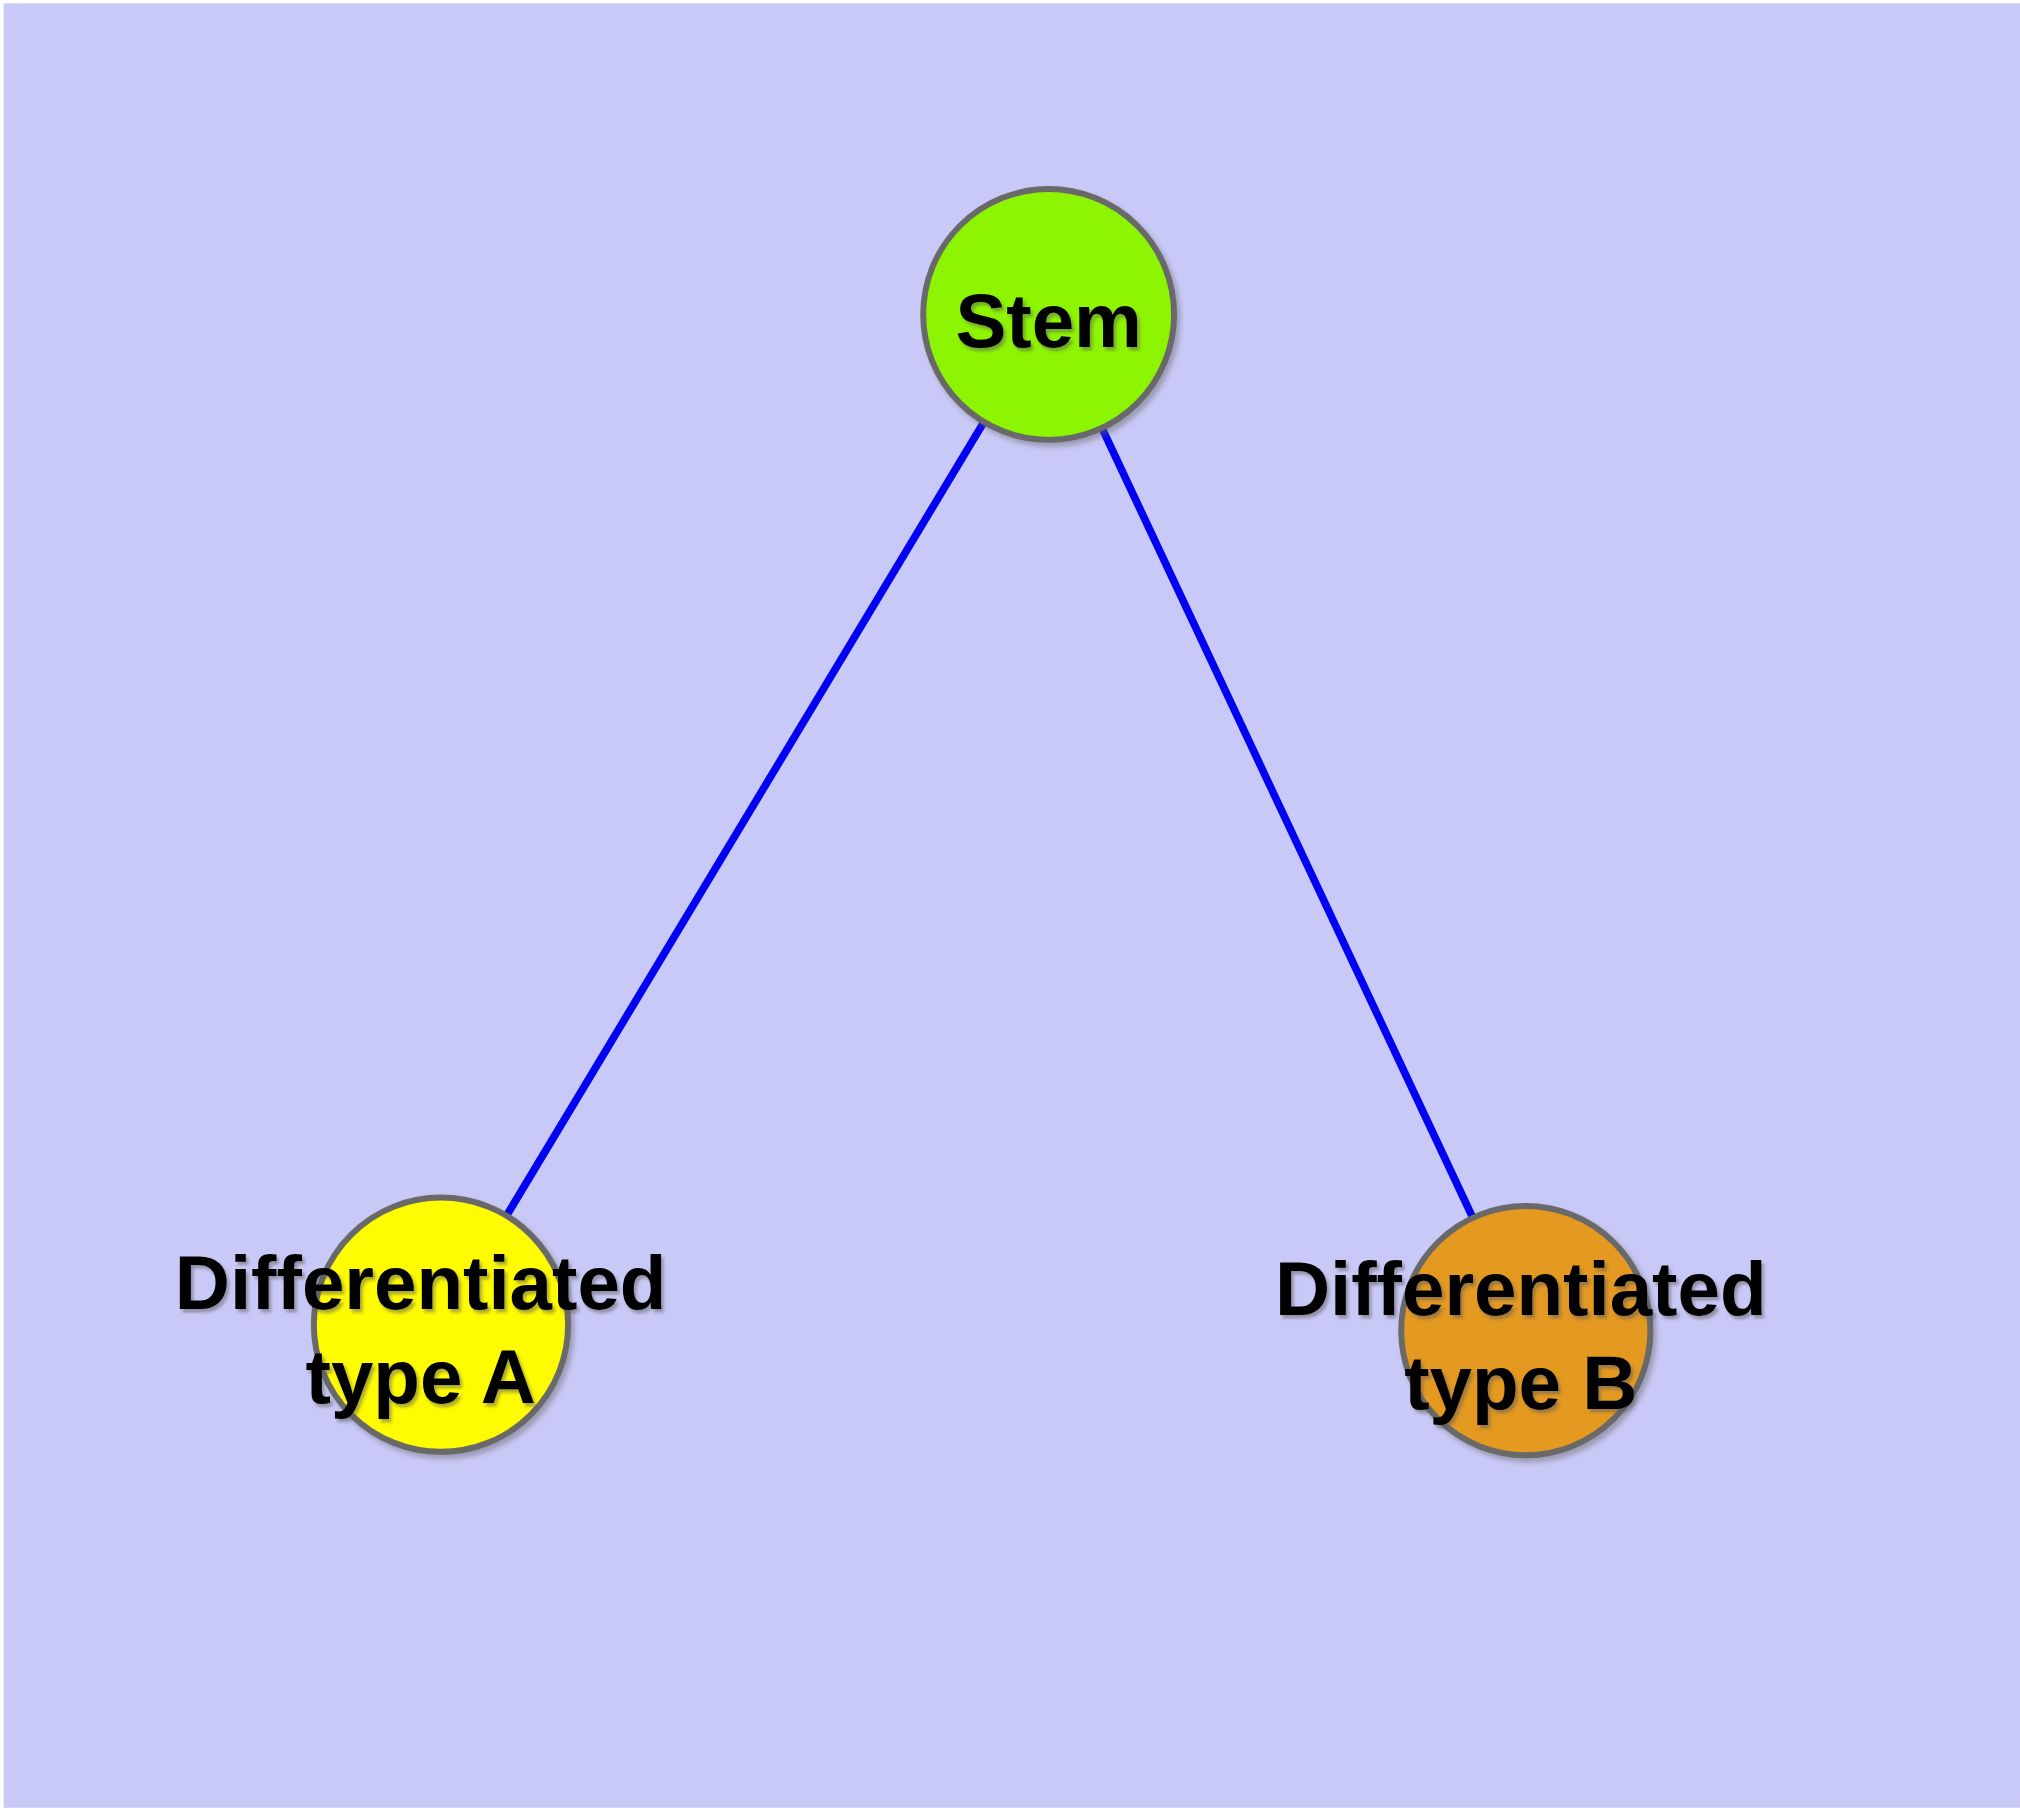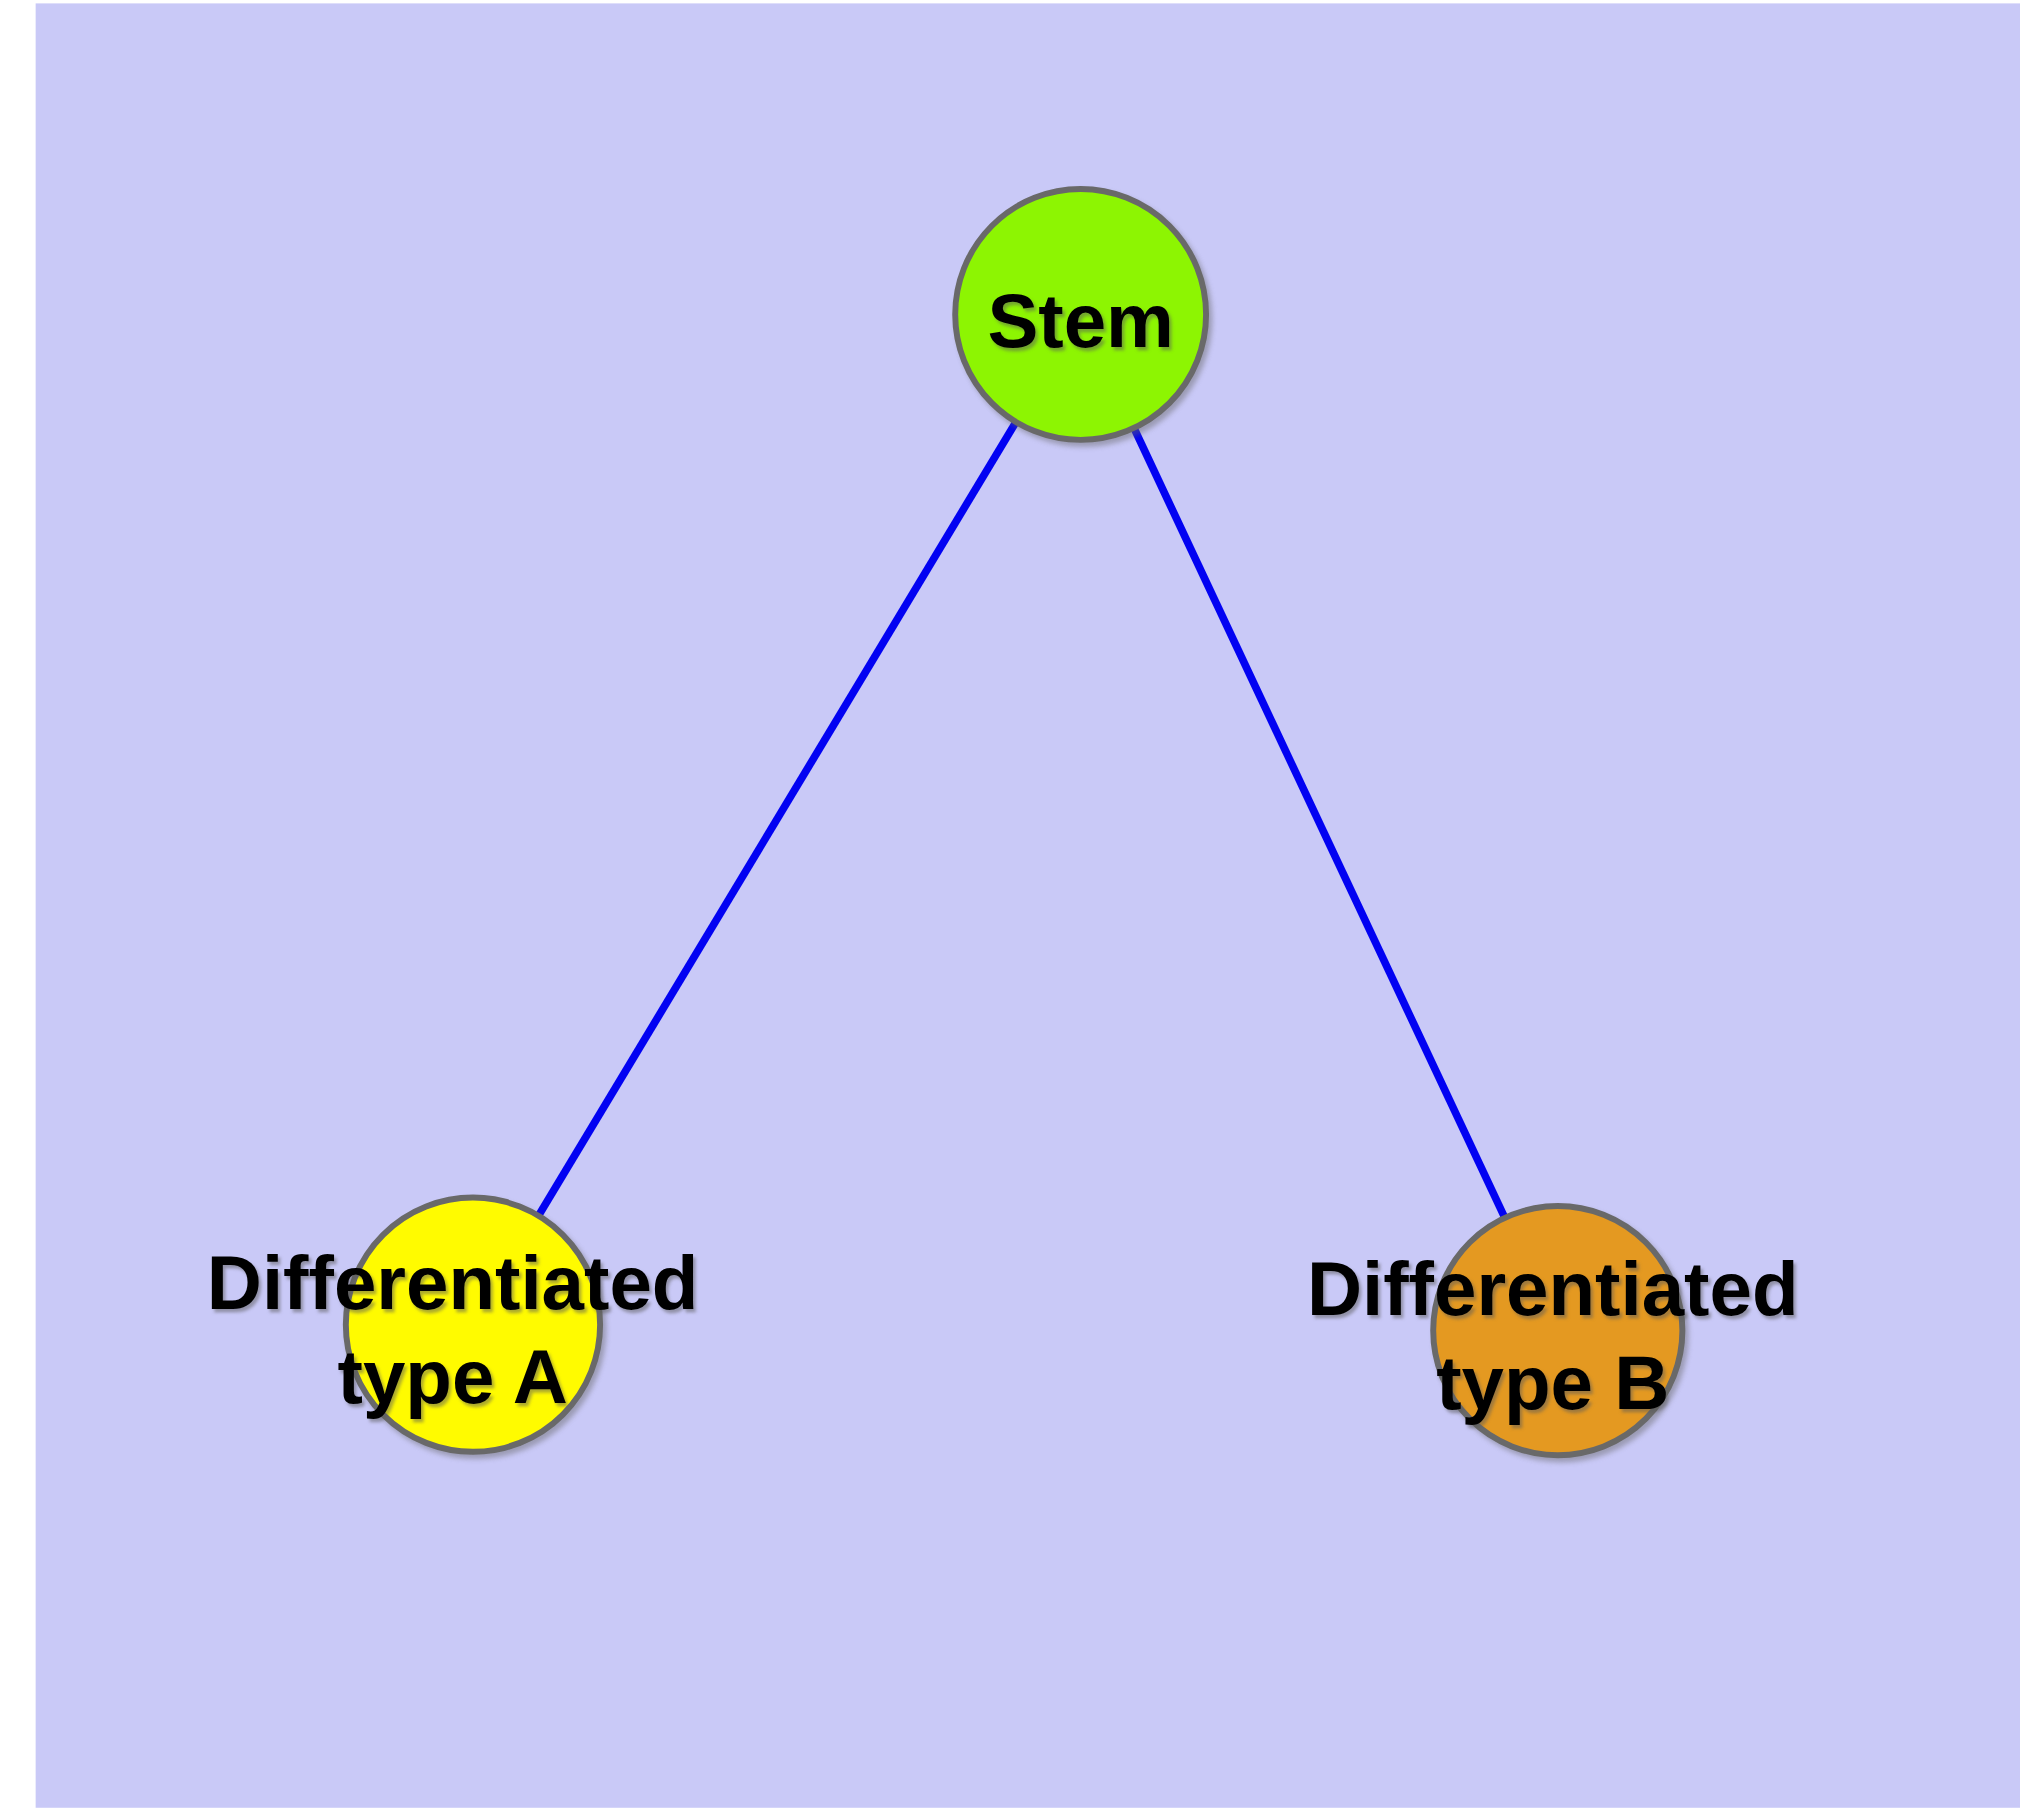--- a/index.html
+++ b/index.html
@@ -8,21 +8,20 @@
     background: #FFFFFF;
     width: 2021px;
     height: 1812px;
     overflow: hidden;
   }
   .stage {
     position: relative;
     width: 1705px;
     height: 1812px;
     background: #FFFFFF;
-    padding-left: 32px;
   }
   svg.graph {
     display: block;
   }
   .node-circle {
     filter: drop-shadow(4px 5px 3px rgba(100,100,100,0.45));
   }
   .node-label {
     font-family: "Liberation Sans", "DejaVu Sans", sans-serif;
     font-weight: bold;

